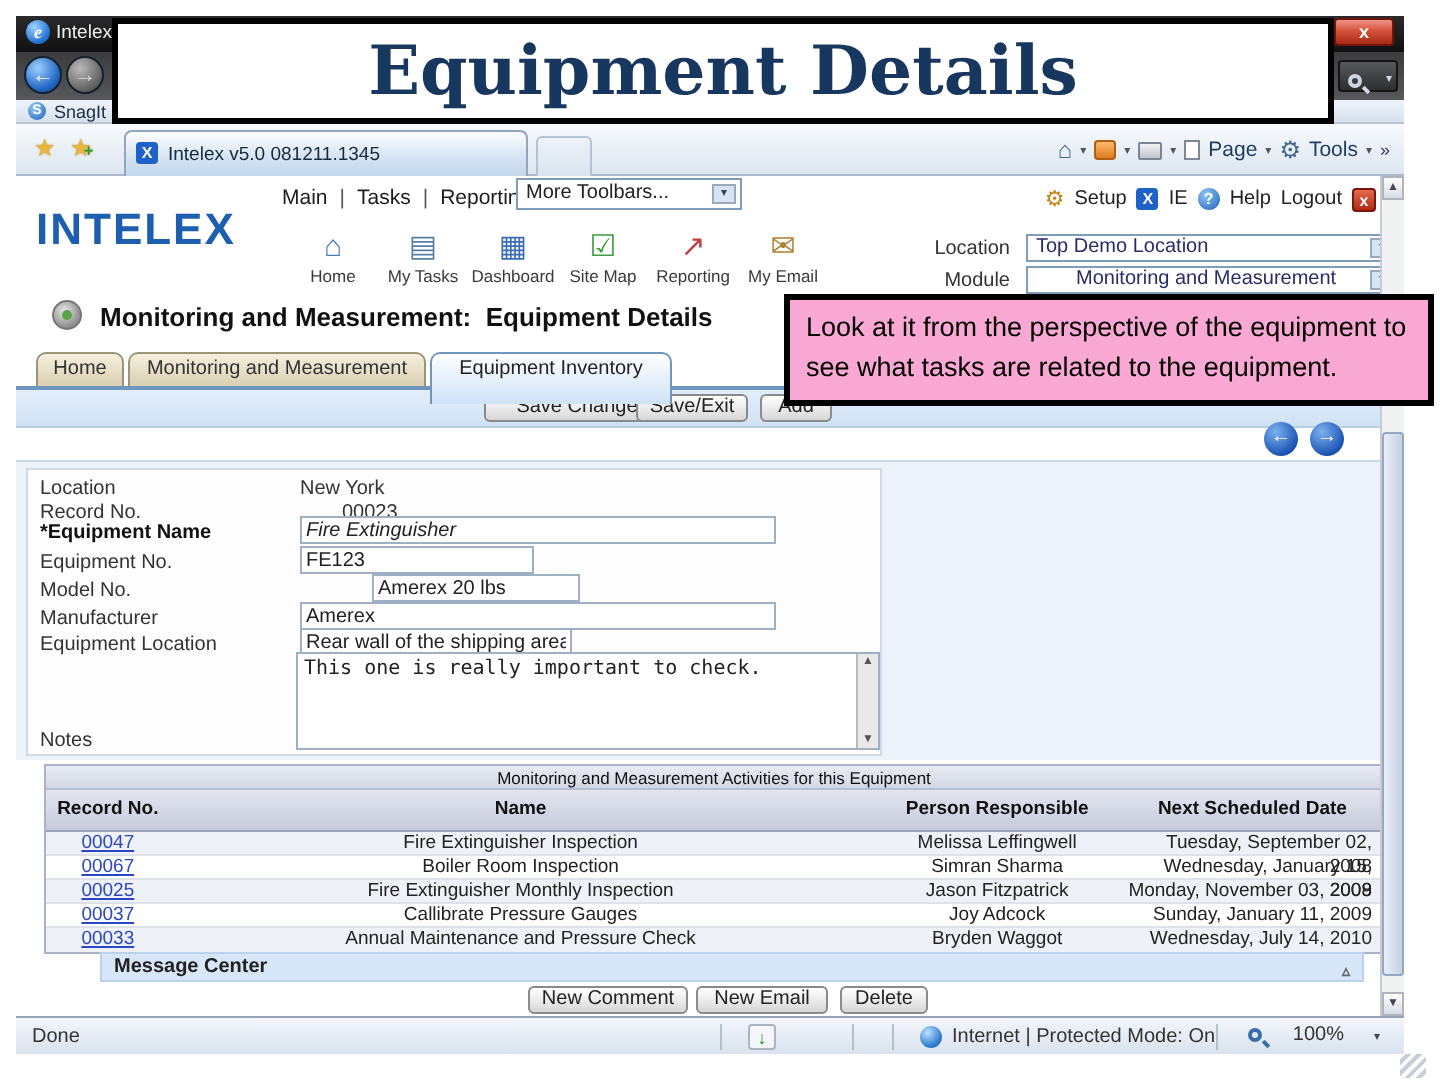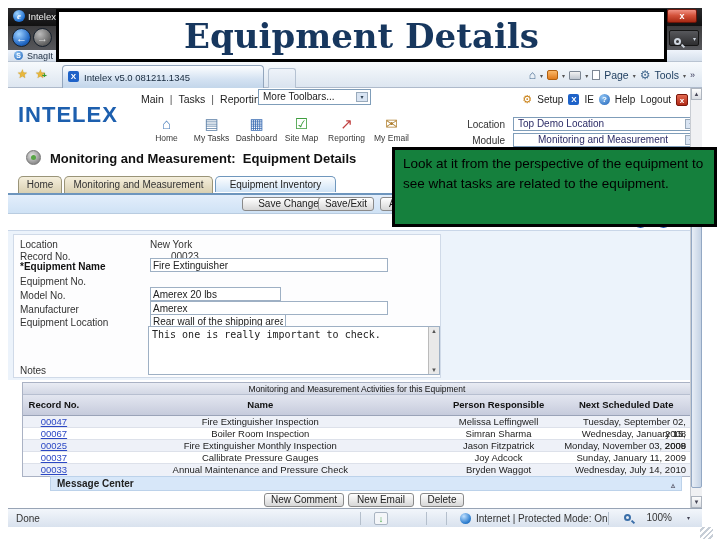--- a/index.html
+++ b/index.html
@@ -120,21 +120,21 @@
   .gear { position:absolute; left:0; top:0; width:15px; height:15px; border-radius:50%;
           background:radial-gradient(circle at 40% 35%,#e8e8e8,#9a9a9a 60%,#6f6f6f); border:1px solid #777; }
   .gear::after { content:""; position:absolute; left:4px; top:4px; width:5px; height:5px; border-radius:50%;
                  background:#57a545; }
   .sect-hd .t { position:absolute; left:24px; top:1px; font-size:13px; font-weight:bold; color:#111;
                 white-space:pre; }
 
   .tab { position:absolute; top:88px; height:17px; border:1px solid #9a9478; border-bottom:none;
          border-radius:5px 5px 0 0; background:linear-gradient(#f5efdc,#d9d0b2);
          font-size:10px; color:#333; text-align:center; line-height:16px; }
-  .tab.active { background:linear-gradient(#fdfeff,#cfe3f6); border-color:#6f97bd; height:16px;
+  .tab.active { background:linear-gradient(#fdfeff,#cfe3f6); border-color:#6f97bd; height:26px;
                 z-index:2; color:#222; }
   .tabline { position:absolute; left:0; top:105px; width:684px; height:2px; background:#6d95bd; }
   .toolband { position:absolute; left:0; top:107px; width:684px; height:19px;
               background:linear-gradient(#e3eefb,#cfe2f5); border-bottom:1px solid #b9cce0; }
   .btn { position:absolute; height:14px; background:linear-gradient(#fff,#d7d7d7);
          border:1px solid #8a8a8a; border-radius:3px; font-size:10px; color:#222;
          text-align:center; line-height:12px; }
 
   .navarr { position:absolute; top:123px; width:17px; height:17px; border-radius:50%;
             background:radial-gradient(circle at 35% 30%,#7db2ef,#1c55b4 70%,#0d3a85);
@@ -205,21 +205,21 @@
           position:relative; }
   .mag2::after { content:""; position:absolute; left:5px; top:5px; width:4px; height:2px;
                  background:#3a6ea8; transform:rotate(45deg); }
   .zoomwrap .car { font-size:6px; color:#445; }
 
   
   .title-overlay { position:absolute; left:56px; top:9px; width:611px; height:53px; background:#fff;
                    border:3px solid #000; z-index:50; text-align:center; }
   .title-overlay .t { font:bold 34px "DejaVu Serif","Liberation Serif",serif; color:#17375E;
                       line-height:48px; }
-  .callout { position:absolute; left:392px; top:147px; width:325px; height:80px; background:#15803d;
+  .callout { position:absolute; left:392px; top:147px; width:325px; height:56px; background:#f9a8d4;
              border:3px solid #000; z-index:40; }
   .callout .t { display:block; padding:4px 8px; font-size:13.5px; line-height:1.45; color:#000; }
 
   .grip { position:absolute; left:700px; top:527px; width:13px; height:12px;
           background:repeating-linear-gradient(135deg,#fff 0 2px,#b9c2cd 2px 4px); opacity:.8; }
 </style>
 </head>
 <body>
 
 <div id="slide">
@@ -357,26 +357,27 @@
       <div class="formpanel">
         <div class="formwhite"></div>
 
         <span class="flabel" style="top:8px;">Location</span>
         <span class="fvalue" style="top:8px;">New York</span>
 
         <span class="flabel" style="top:20px;">Record No.</span>
         <span class="fvalue" style="top:20px;padding-left:21px;">00023</span>
 
         <span class="flabel b" style="top:30px;">*Equipment Name</span>
-        <input class="finput" style="top: 27px; width: 238px;" value="Fire Extinguisher">
+        <input class="finput" style="top: 27px; width: 238px; font-style: italic;" value="Fire Extinguisher">
 
         <span class="flabel" style="top:45px;">Equipment No.</span>
+        <input class="finput" style="top: 42px; width: 117px;" value="FE123">
 
         <span class="flabel" style="top:59px;">Model No.</span>
-        <input class="finput" style="top: 56px; width: 131px;" value="Amerex 20 lbs">
+        <input class="finput" style="top: 56px; width: 104px; margin-left: 36px;" value="Amerex 20 lbs">
 
         <span class="flabel" style="top:73px;">Manufacturer</span>
         <input class="finput" style="top: 70px; width: 238px;" value="Amerex">
 
         <span class="flabel" style="top:86px;">Equipment Location</span>
         <input class="finput" style="top: 83px; width: 136px;" value="Rear wall of the shipping area">
 
         <span class="flabel" style="top:101px;margin-top:33px;">Notes</span>
         <textarea class="fnotes" style="">This one is really important to check.</textarea>
         <div class="notesbar">

